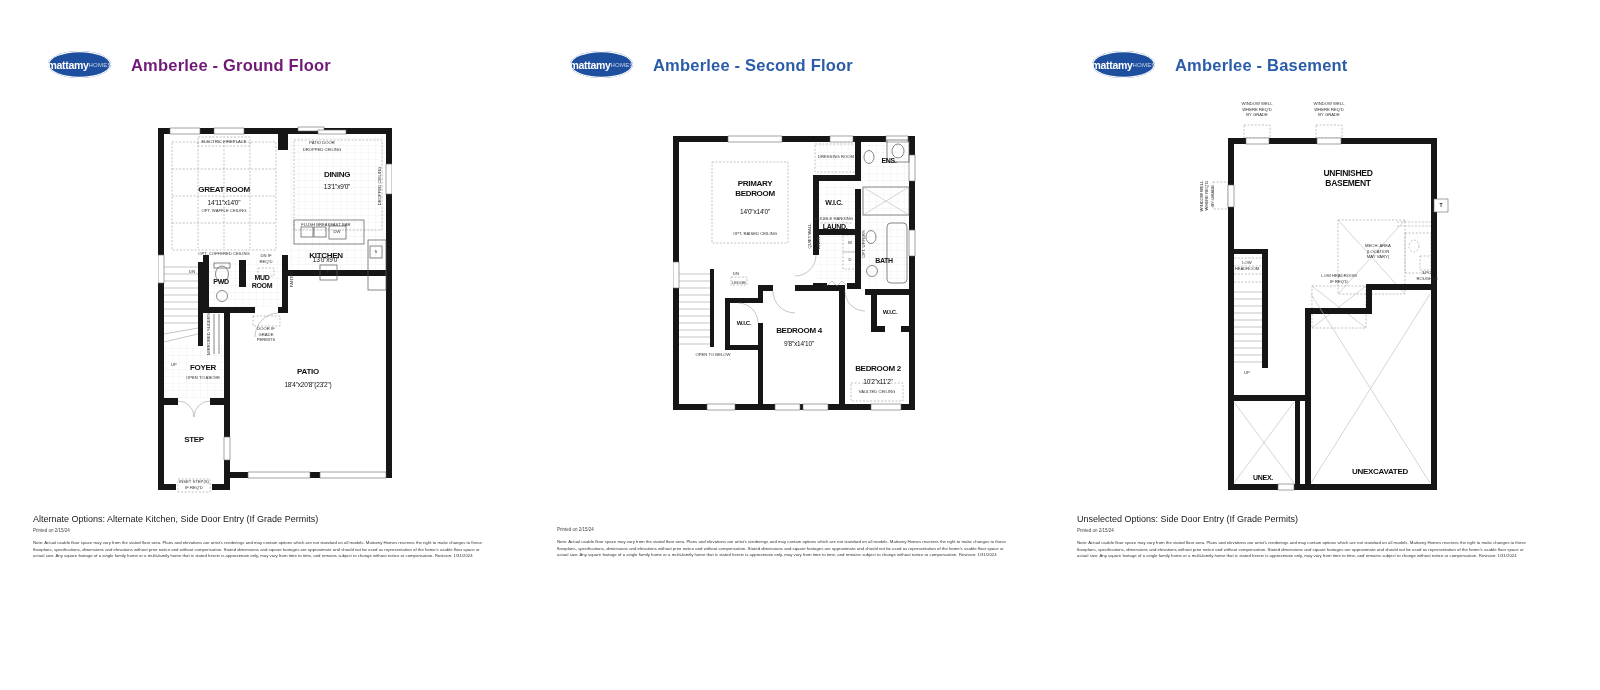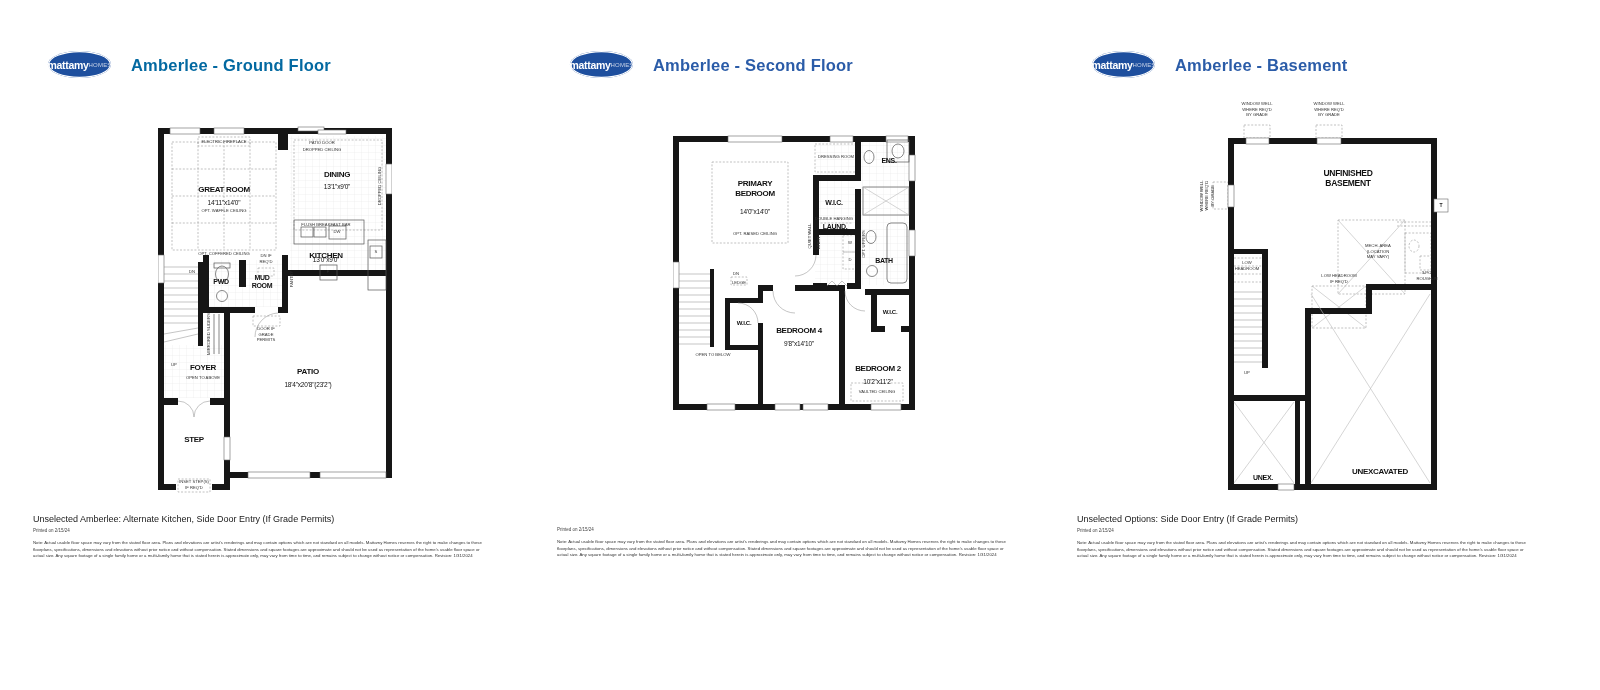--- a/index.html
+++ b/index.html
@@ -37,21 +37,21 @@
 </style>
 </head>
 <body>
 
 <div class="sheet">
 
   <div class="hdr-logo" style="left:48px;top:51px;background:#1e4f9e;">
     <span class="lm">mattamy</span>
       <span class="ls">HOMES</span>
   </div>
-  <div class="hdr-title" style="left:131px;top:56px;color:#0369a1;">Amberlee - Ground Floor</div>
+  <div class="hdr-title" style="left:131px;top:56px;color:#701a75;">Amberlee - Ground Floor</div>
 
   <div class="hdr-logo" style="left:570px;top:51px;background:#1e4f9e;">
     <span class="lm">mattamy</span>
       <span class="ls">HOMES</span>
   </div>
   <div class="hdr-title" style="left:653px;top:56px;color:#2b5ca8;">Amberlee - Second Floor</div>
 
   <div class="hdr-logo" style="left:1092px;top:51px;background:#1e4f9e;">
     <span class="lm">mattamy</span>
       <span class="ls">HOMES</span>
@@ -385,21 +385,21 @@
 IF REQ'D</div>
     <div class="tiny" style="left:227px;top:180px;">3-PC.
 ROUGH-IN</div>
     <div class="tiny5" style="left:241px;top:109px;">T</div>
     <div class="tiny" style="left:47px;top:277px;">UP</div>
     <div class="lbl7" style="left:63px;top:382px;">UNEX.</div>
     <div class="lbl" style="left:180px;top:376px;">UNEXCAVATED</div>
   </div>
 
   <div class="foot" style="left:33px;top:514px;">
-    <div class="uns">Unselected Amberlee: Alternate Kitchen, Side Door Entry (If Grade Permits)</div>
+    <div class="uns">Alternate Options: Alternate Kitchen, Side Door Entry (If Grade Permits)</div>
     <div class="pr">Printed on 2/15/24</div>
     <div class="note">Note: Actual usable floor space may vary from the stated floor area. Plans and elevations are artist's renderings and may contain options which are not standard on all models. Mattamy Homes reserves the right to make changes to these floorplans, specifications, dimensions and elevations without prior notice and without compensation. Stated dimensions and square footages are approximate and should not be used as representation of the home's usable floor space or actual size. Any square footage of a single family home or a multi-family home that is stated herein is approximate only, may vary from time to time, and remains subject to change without notice or compensation. Revision: 1/31/2024</div>
   </div>
   <div class="foot" style="left:557px;top:527px;">
     <div class="pr" style="margin-top:0;">Printed on 2/15/24</div>
     <div class="note">Note: Actual usable floor space may vary from the stated floor area. Plans and elevations are artist's renderings and may contain options which are not standard on all models. Mattamy Homes reserves the right to make changes to these floorplans, specifications, dimensions and elevations without prior notice and without compensation. Stated dimensions and square footages are approximate and should not be used as representation of the home's usable floor space or actual size. Any square footage of a single family home or a multi-family home that is stated herein is approximate only, may vary from time to time, and remains subject to change without notice or compensation. Revision: 1/31/2024</div>
   </div>
   <div class="foot" style="left:1077px;top:514px;">
     <div class="uns">Unselected Options: Side Door Entry (If Grade Permits)</div>
     <div class="pr">Printed on 2/15/24</div>

